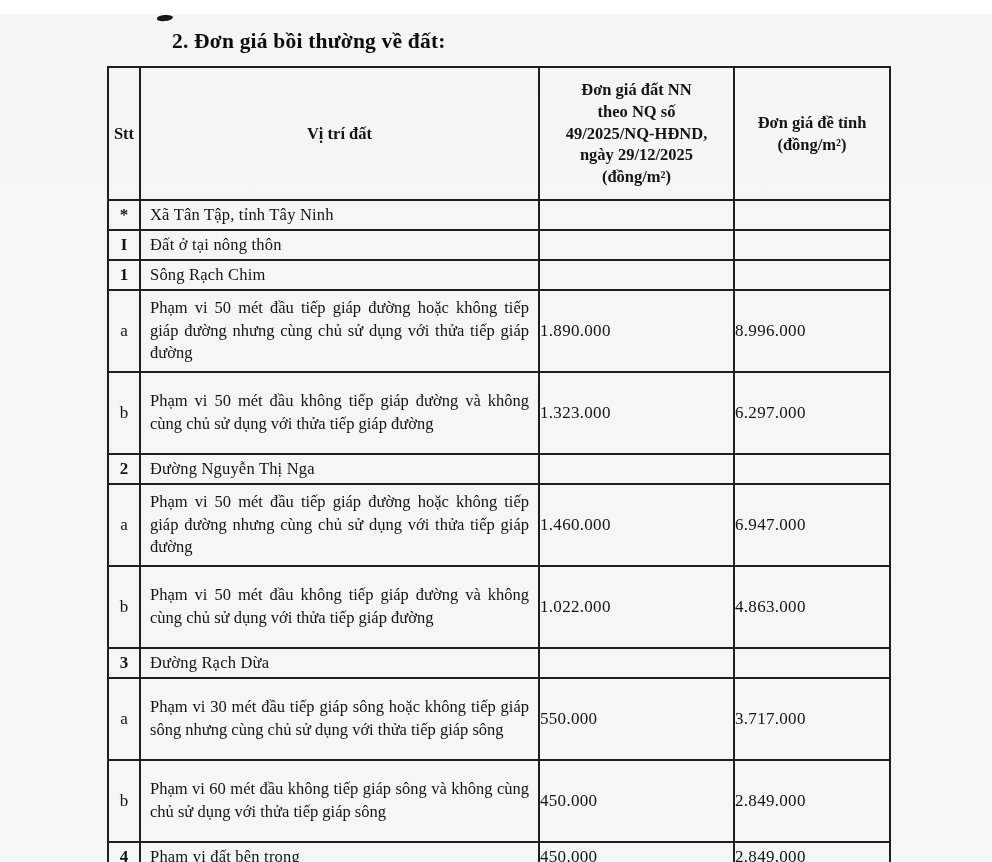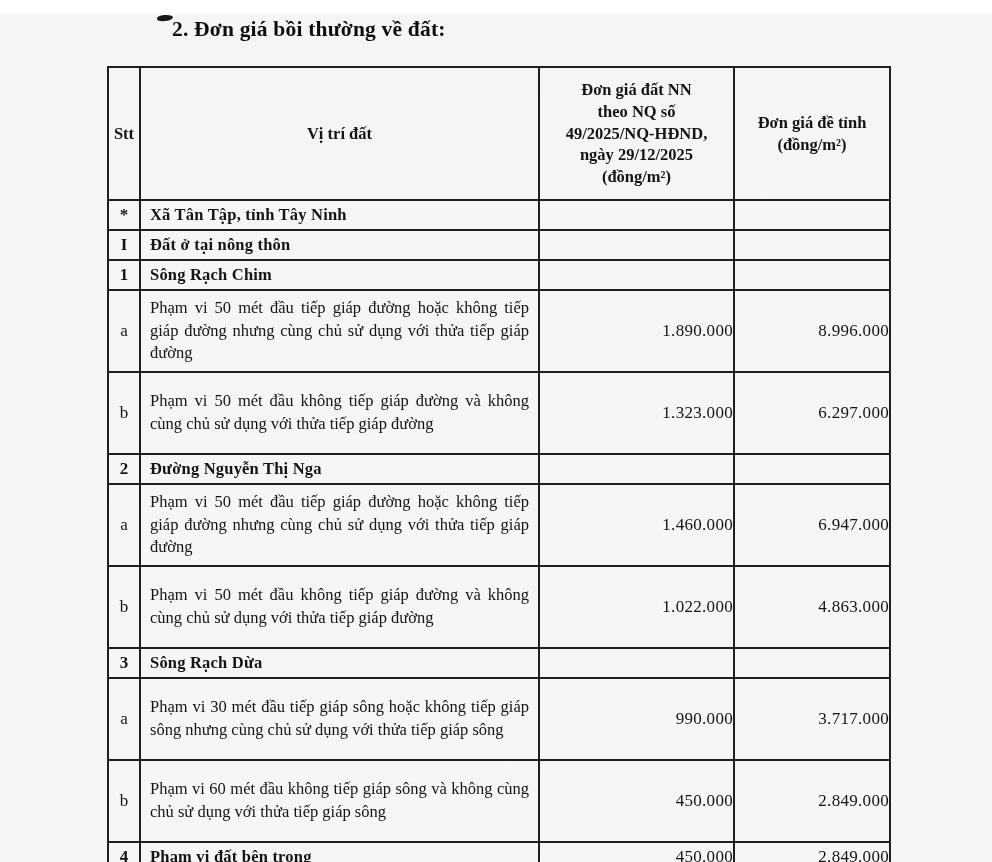--- a/index.html
+++ b/index.html
@@ -19,21 +19,21 @@
   .ink-mark{
     position:absolute;
     left:157px;top:15px;
     width:16px;height:6px;
     background:#181818;
     border-radius:50% 50% 60% 40%;
     transform:rotate(-4deg);
   }
   .doc-title{
     position:absolute;
-    left:172px;top:17px;
+    left:172px;top:29px;
     font-size:21.5px;
     font-weight:bold;
     letter-spacing:.2px;
     color:#0d0d0d;
     white-space:nowrap;
   }
   table.price-table{
     position:absolute;
     left:107px;top:66px;
     width:782px;
@@ -55,24 +55,24 @@
   .price-table thead th{
     height:127px;
     font-weight:bold;
     white-space:pre-line;
     line-height:1.32;
     font-size:16.5px;
     padding:2px 4px;
   }
   td.cell-stt{text-align:center;font-size:17px;}
   td.cell-loc{padding:2px 9px 2px 9px;line-height:1.38;}
-  td.cell-num{text-align:right;font-size:17px;letter-spacing:.3px;margin-top:8px;}
+  td.cell-num{text-align:left;font-size:17px;letter-spacing:.3px;margin-top:8px;}
   tr.r-section td{height:24px;}
   tr.r-section td.cell-stt{font-weight:bold;}
-  tr.r-section td.cell-loc{font-weight:bold;letter-spacing:.2px;margin-left:42px;}
+  tr.r-section td.cell-loc{font-weight:normal;letter-spacing:.2px;margin-left:42px;}
   tr.r-detail td{height:76px;}
   tr.r-detail td.cell-loc{text-align:justify;text-justify:inter-word;}
 </style>
 </head>
 <body>
 
 <div class="page">
 
   <div class="ink-mark"></div>
 
@@ -142,28 +142,28 @@
           <td class="cell-num">6.947.000</td>
         </tr>
         <tr class="r-detail">
           <td class="cell-stt">b</td>
           <td class="cell-loc">Phạm vi 50 mét đầu không tiếp giáp đường và không cùng chủ sử dụng với thửa tiếp giáp đường</td>
           <td class="cell-num">1.022.000</td>
           <td class="cell-num">4.863.000</td>
         </tr>
         <tr class="r-section">
           <td class="cell-stt">3</td>
-          <td class="cell-loc">Sông Rạch Dừa</td>
+          <td class="cell-loc">Đường Rạch Dừa</td>
           <td class="cell-num"></td>
           <td class="cell-num"></td>
         </tr>
         <tr class="r-detail">
           <td class="cell-stt">a</td>
           <td class="cell-loc">Phạm vi 30 mét đầu tiếp giáp sông hoặc không tiếp giáp sông nhưng cùng chủ sử dụng với thửa tiếp giáp sông</td>
-          <td class="cell-num">990.000</td>
+          <td class="cell-num">550.000</td>
           <td class="cell-num">3.717.000</td>
         </tr>
         <tr class="r-detail">
           <td class="cell-stt">b</td>
           <td class="cell-loc">Phạm vi 60 mét đầu không tiếp giáp sông và không cùng chủ sử dụng với thửa tiếp giáp sông</td>
           <td class="cell-num">450.000</td>
           <td class="cell-num">2.849.000</td>
         </tr>
         <tr class="r-section">
           <td class="cell-stt">4</td>

